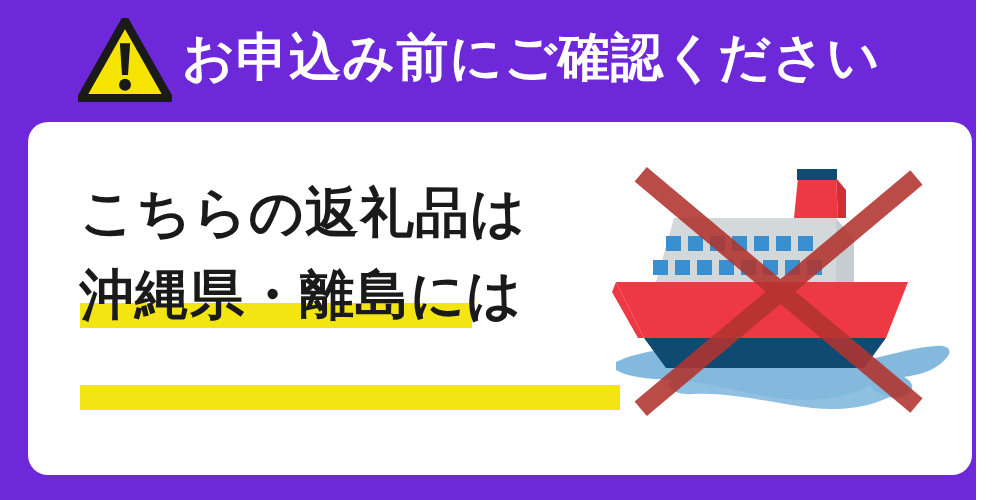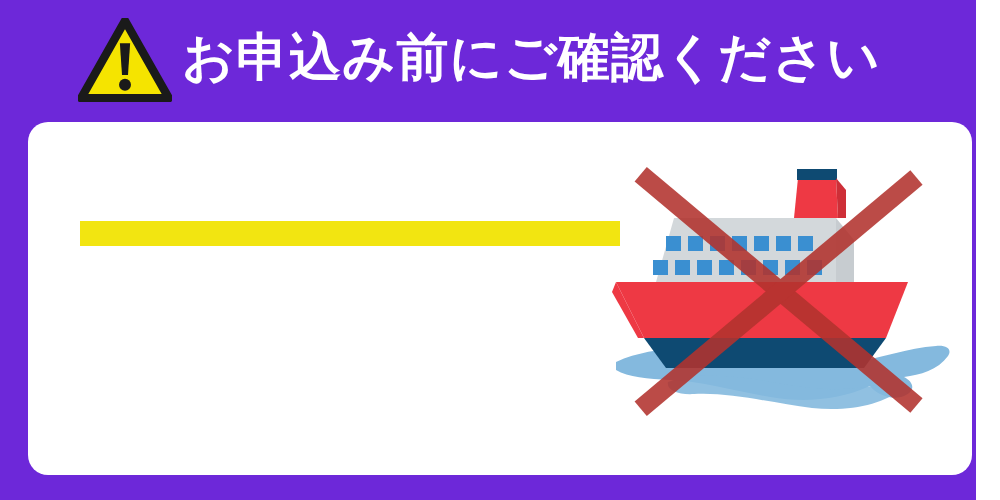--- a/index.html
+++ b/index.html
@@ -110,20 +110,28 @@
       <path d="M44.5 27 L55.5 27 L53.2 61 L46.8 61 Z" fill="#1A1A1A"></path>
       <circle cx="50" cy="71.5" r="6.4" fill="#1A1A1A"></circle>
     </svg>
     <div id="header-title">お申込み前にご確認ください</div>
   </div>
 
   <div id="card">
 
     <div id="message">
       <div class="msg-line">
+        <span class="hl" style="width: 0px;"></span>
+        <span class="txt">こちらの返礼品は</span>
+      </div>
+      <div class="msg-line">
+        <span class="hl" style="width: 392px;"></span>
+        <span class="txt">沖縄県・離島には</span>
+      </div>
+      <div class="msg-line">
         <span class="hl" style="width: 540px;"></span>
       </div>
     </div>
 
     <div id="ship-wrap">
       <svg id="ship-svg" viewBox="0 0 345 270">
 
         <g>
           <path d="M8 206 C48 188 92 192 126 199 C168 208 206 214 244 207
                    C272 202 300 192 328 190 C340 189 344 194 340 200

